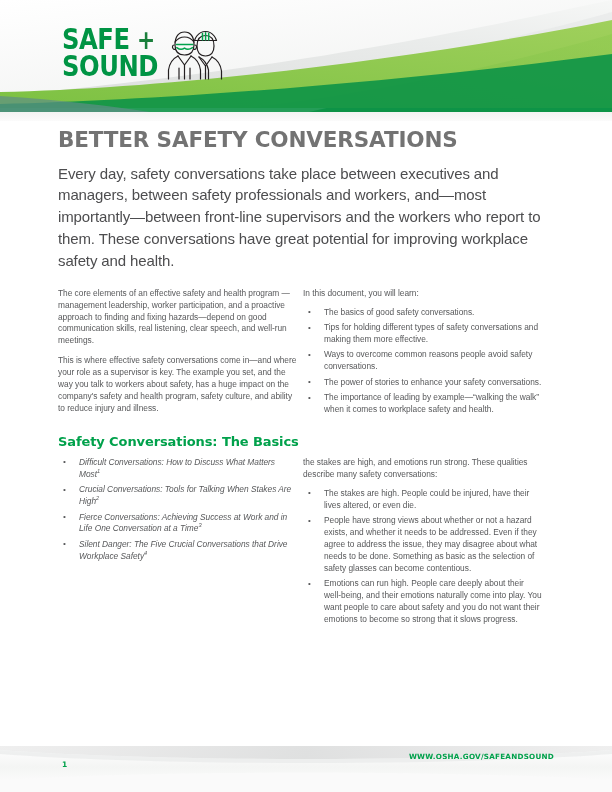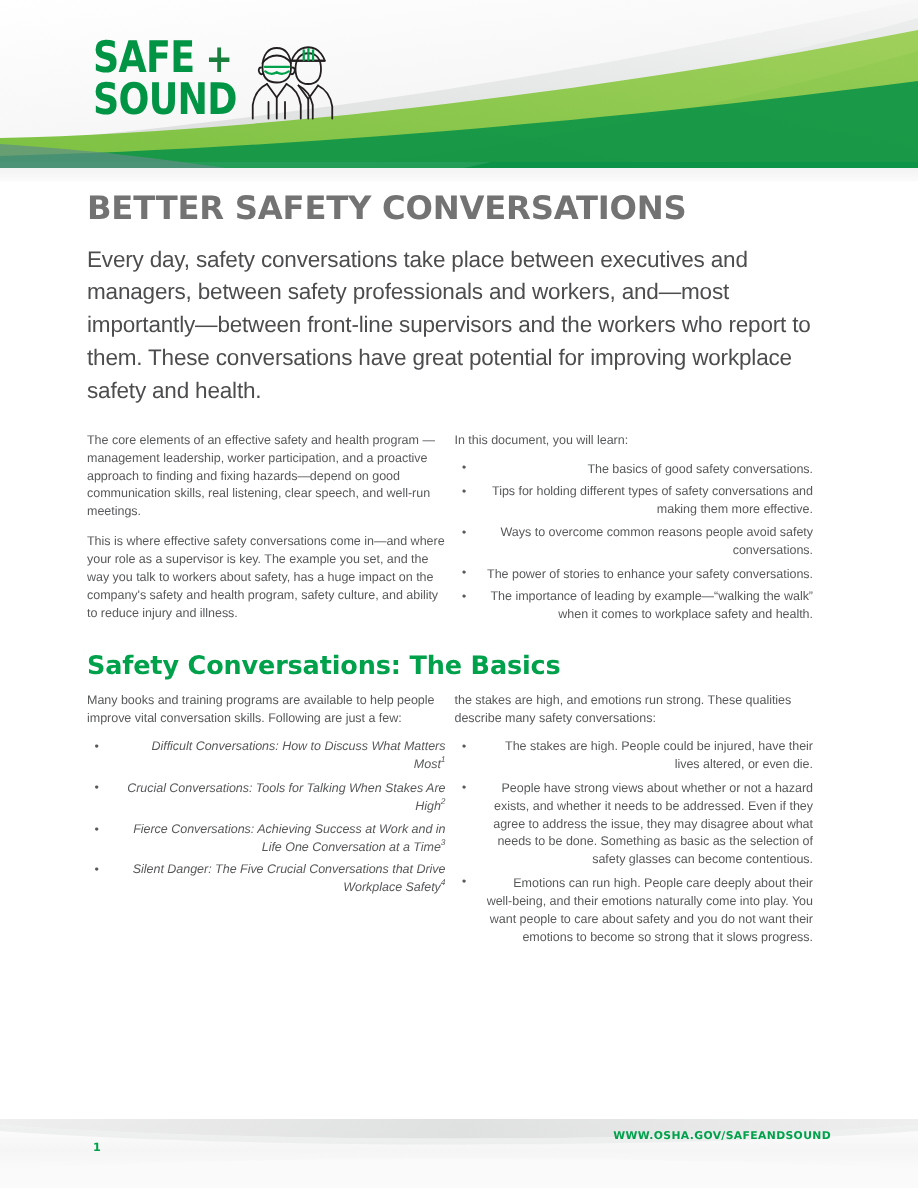--- a/index.html
+++ b/index.html
@@ -107,37 +107,36 @@
 
   ul.bullets { list-style: none; margin: 0 0 6px 0; padding: 0; }
   ul.bullets li {
     position: relative;
     font-size: 8.35px;
     line-height: 1.43;
     color: #58595b;
     padding-left: 21px;
     margin-bottom: 3.5px;
     letter-spacing: -0.02px;
-    text-align: right;
   }
   ul.bullets li::before {
     content: "\2022";
     position: absolute;
     left: 5px; top: -0.5px;
     font-size: 8px;
     color: #58595b;
   }
   ul.bullets.italic li { font-style: italic; }
 
   sup { font-size: 5.6px; vertical-align: super; line-height: 0; }
 
   h2.section-title {
     font-family: "DejaVu Sans", sans-serif;
     font-weight: bold;
-    font-size: 17px;
+    font-size: 13px;
     color: #00a14b;
     letter-spacing: -0.1px;
     margin: 12px 0 7px 0;
     line-height: 1.15;
   }
 
   
   .footer {
     position: absolute;
     left: 0; bottom: 0;
@@ -283,21 +282,20 @@
             <li>The power of stories to enhance your safety conversations.</li>
             <li>The importance of leading by example—“walking the walk” when it comes to workplace safety and health.</li>
           </ul>
         </div>
       </div>
 
       <h2 class="section-title">Safety Conversations: The Basics</h2>
 
       <div class="cols">
         <div class="col">
-          <p class="body-text tight">Many books and training programs are available to help people improve vital conversation skills. Following are just a few:</p>
           <ul class="bullets italic">
             <li><span>Difficult Conversations: How to Discuss What Matters Most</span><sup>1</sup></li>
             <li><span>Crucial Conversations: Tools for Talking When Stakes Are High</span><sup>2</sup></li>
             <li><span>Fierce Conversations: Achieving Success at Work and in Life One Conversation at a Time</span><sup>3</sup></li>
             <li><span>Silent Danger: The Five Crucial Conversations that Drive Workplace Safety</span><sup>4</sup></li>
           </ul>
         </div>
         <div class="col">
           <p class="body-text tight">the stakes are high, and emotions run strong. These qualities describe many safety conversations:</p>
           <ul class="bullets">

